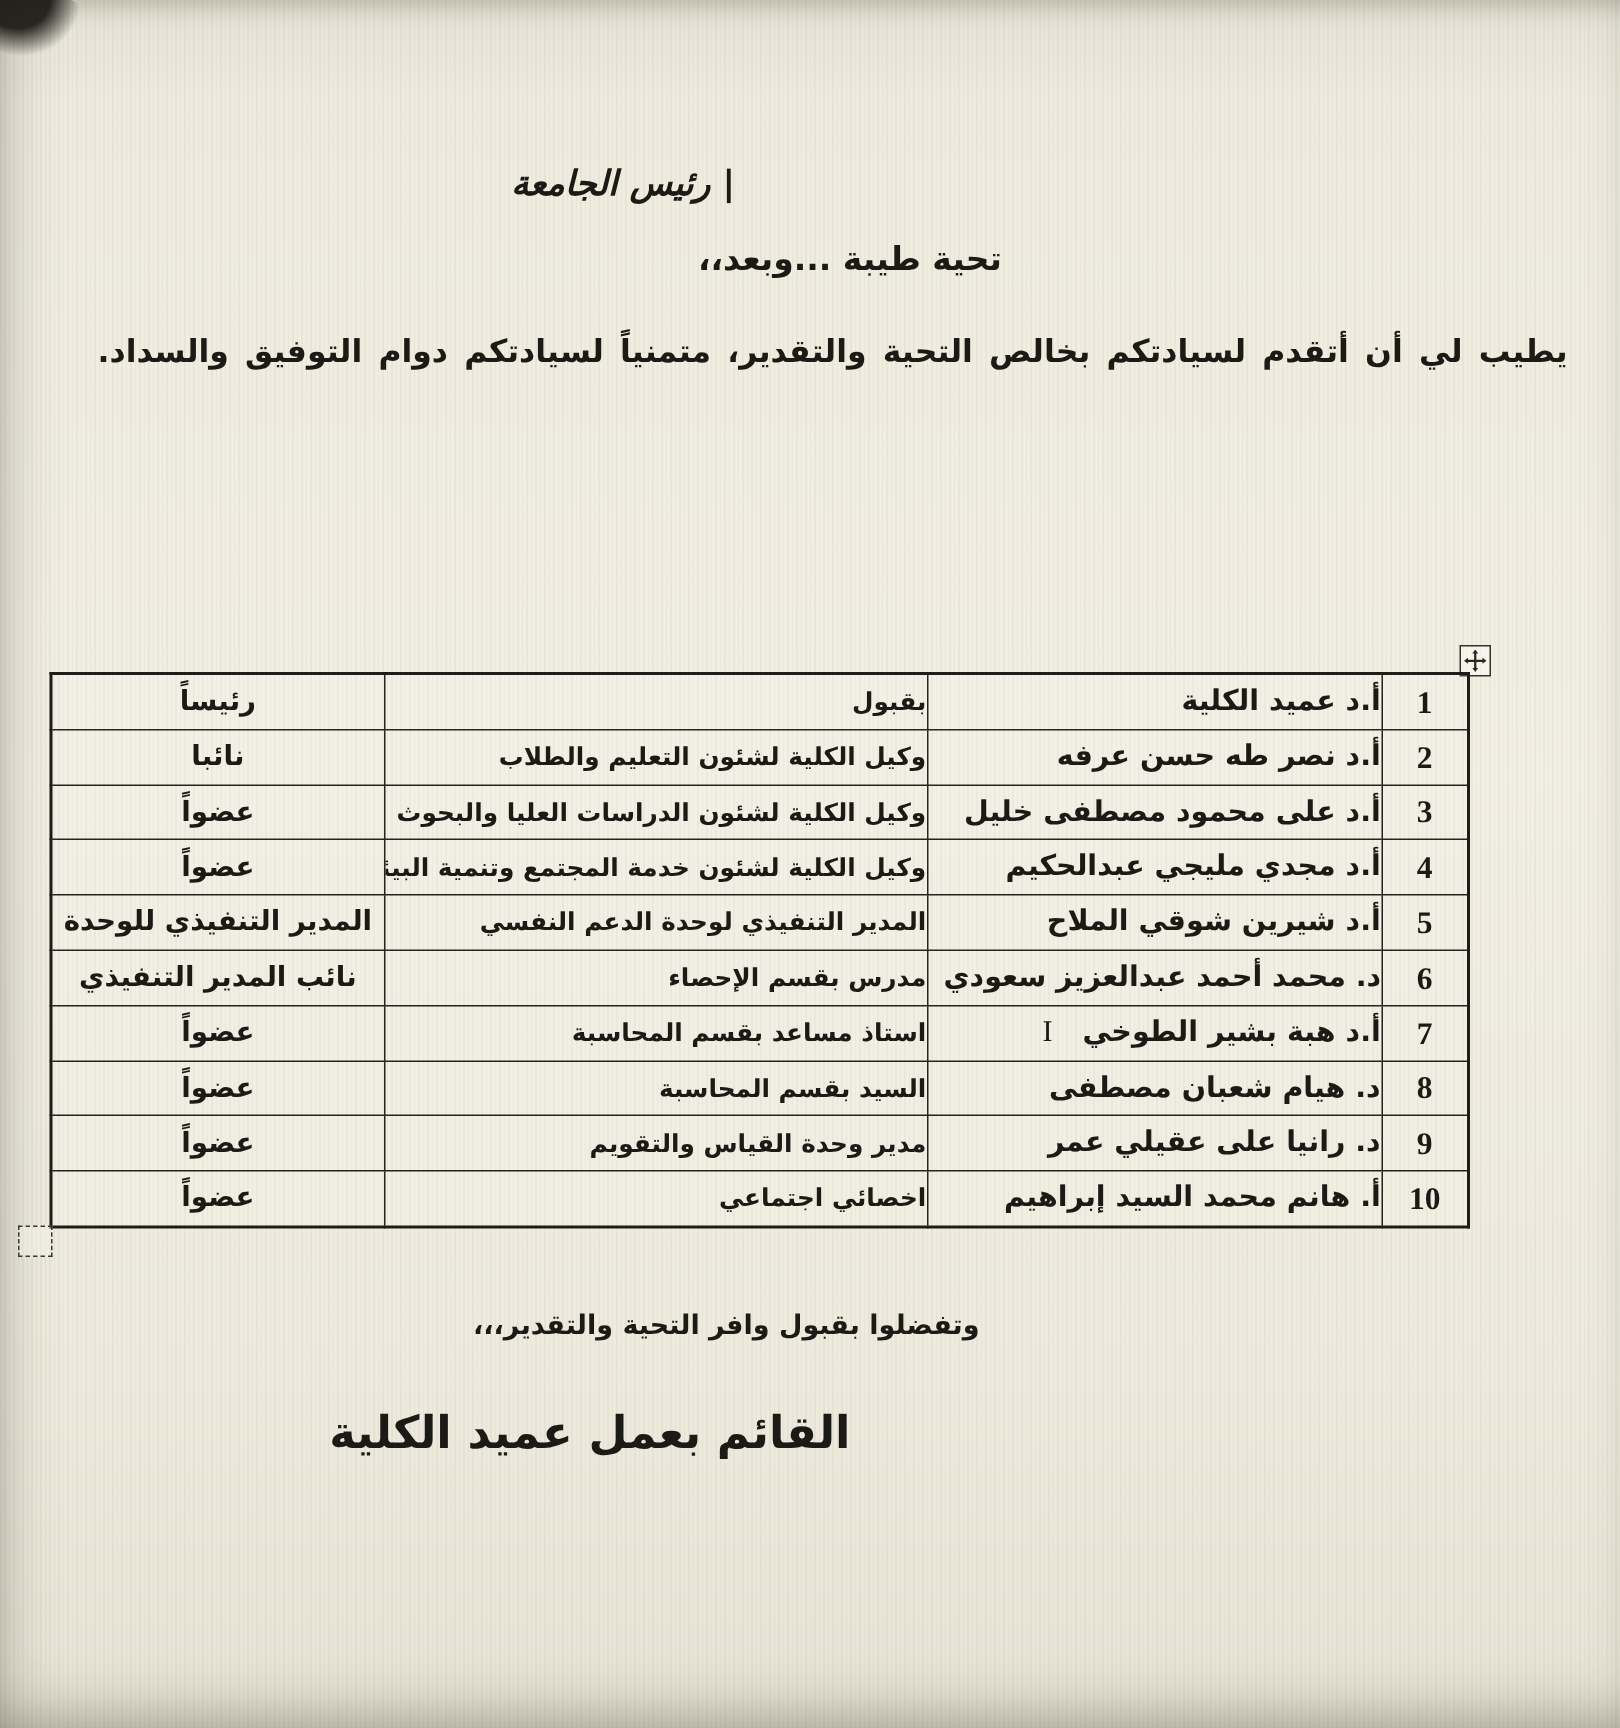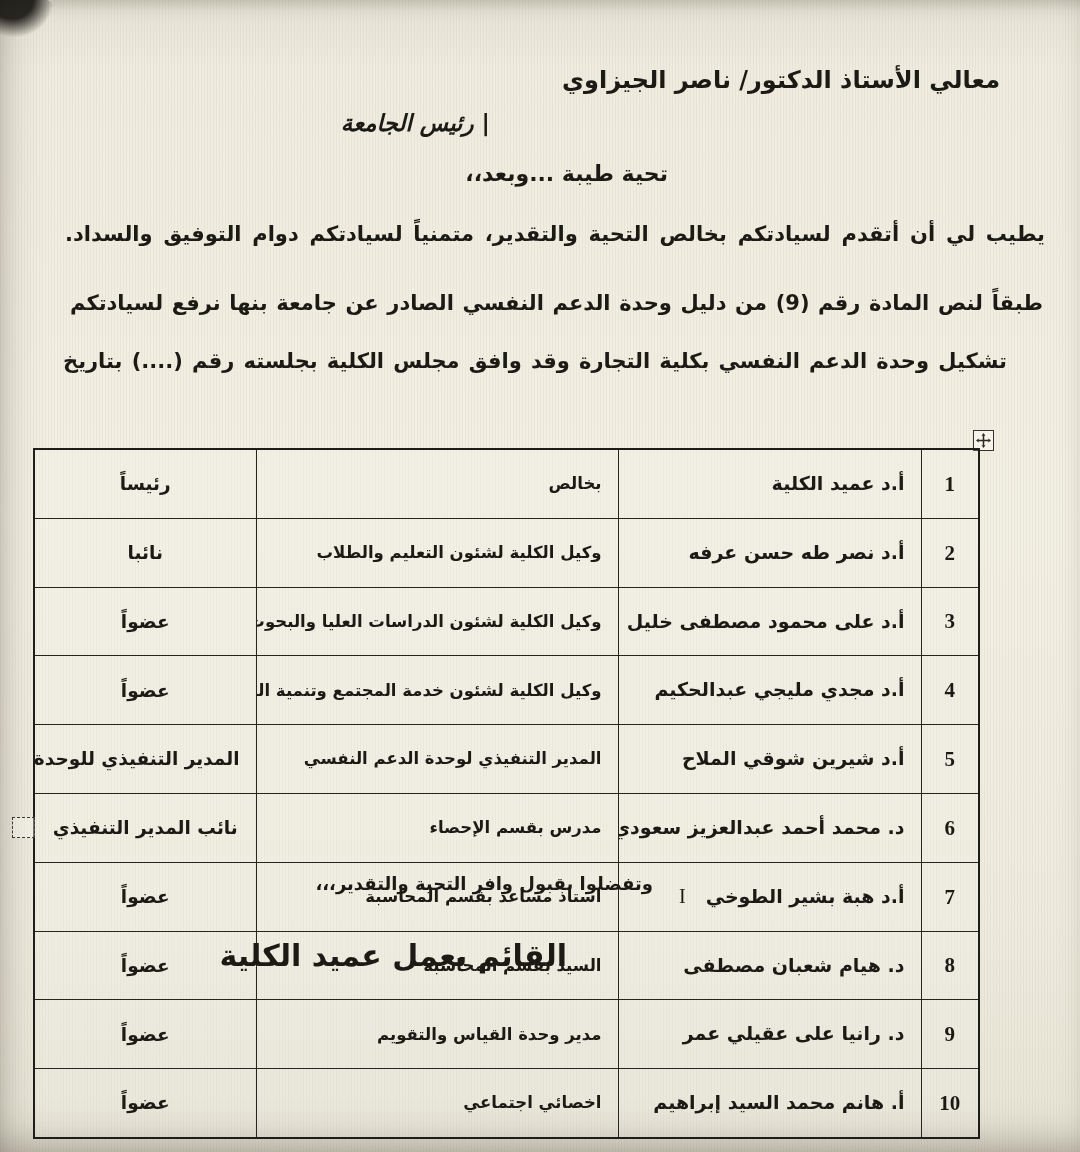--- a/index.html
+++ b/index.html
@@ -21,21 +21,21 @@
     position:absolute;left:-18px;top:-16px;width:64px;height:56px;
     background:radial-gradient(ellipse at 30% 30%, rgba(20,18,14,0.9) 0 40%, rgba(20,18,14,0) 72%);
     transform:rotate(32deg);
   }
   .tablewrap{position:absolute;left:33px;top:448px;}
   table.tbl{
     border-collapse:collapse;direction:rtl;table-layout:fixed;width:945px;
     background:rgba(255,255,255,0.12);
   }
   table.tbl td{
-    border:1.6px solid #26241d;height:35.8px;padding:16px;overflow:hidden;
+    border:1.6px solid #26241d;height:35.8px;padding:0;overflow:hidden;
     white-space:nowrap;line-height:1.05;vertical-align:middle;margin-top:48px;
   }
   table.tbl{border:2.2px solid #1f1d17;}
   table.tbl tr:nth-child(n+7) td{border-top-style:dashed;}
   table.tbl tr:last-child td{border-bottom-style:dashed;}
   td.c-num{text-align:center;font-size:21px;font-family:"Liberation Serif","DejaVu Serif",serif;}
   td.c-name{text-align:right;padding-right:9px;font-size:19px;}
   td.c-pos{text-align:right;padding-right:10px;font-size:16.5px;}
   td.c-role{text-align:center;font-size:18.5px;}
   .cursor-mark{display:inline-block;margin-left:4px;margin-right:20px;font-family:"Liberation Serif","DejaVu Serif",serif;font-weight:normal;font-size:20px;}
@@ -49,34 +49,31 @@
     border:1.8px dashed #3c3a30;box-sizing:border-box;background:rgba(250,249,242,0.35);
   }
 </style>
 </head>
 <body>
 
 <div class="page">
 
   <div class="smudge"></div>
 
-  <div class="txt" style="right:80px;top:66px;font-size:24px;">معالي الأستاذ الدكتور/ ناصر الجيزاوي</div>
 
   <div class="txt" style="right:590px;top:110px;font-size:23px;font-style:italic;">
     <span>|</span>
     <span>رئيس الجامعة</span>
   </div>
 
   <div class="txt" style="right:412px;top:161px;font-size:22px;">تحية طيبة ...وبعد،،</div>
 
   <div class="txt just" style="left:65px;top:222px;width:980px;font-size:21px;">يطيب لي أن أتقدم لسيادتكم بخالص التحية والتقدير، متمنياً لسيادتكم دوام التوفيق والسداد.</div>
 
-  <div class="txt just" style="left:70px;top:291px;width:973px;font-size:21px;">طبقاً لنص المادة رقم (9) من دليل وحدة الدعم النفسي الصادر عن جامعة بنها نرفع لسيادتكم</div>
 
-  <div class="txt just" style="left:63px;top:349px;width:944px;font-size:21px;">تشكيل وحدة الدعم النفسي بكلية التجارة وقد وافق مجلس الكلية بجلسته رقم (....) بتاريخ</div>
 
 
   <div class="move-handle">
     <svg viewBox="0 0 20 20" width="15" height="15">
       <path d="M10 3 L10 17 M3 10 L17 10" stroke="#2a2820" stroke-width="2" fill="none"></path>
       <path d="M10 0 L7.4 3.6 H12.6 Z M10 20 L7.4 16.4 H12.6 Z M0 10 L3.6 7.4 V12.6 Z M20 10 L16.4 7.4 V12.6 Z" fill="#2a2820"></path>
     </svg>
   </div>
 
   <div class="tablewrap">
@@ -84,21 +81,21 @@
       <colgroup>
         <col style="width:58px">
           <col style="width:303px">
           <col style="width:362px">
           <col style="width:222px">
       </colgroup>
       <tbody>
   <tr>
     <td class="c-num">1</td>
     <td class="c-name"><span class="name-text">أ.د عميد الكلية</span><span class="cursor-mark"></span></td>
-    <td class="c-pos">بخالص</td>
+    <td class="c-pos">بقبول</td>
     <td class="c-role">رئيساً</td>
   </tr>
 
   <tr>
     <td class="c-num">2</td>
     <td class="c-name"><span class="name-text">أ.د نصر طه حسن عرفه</span><span class="cursor-mark"></span></td>
     <td class="c-pos">وكيل الكلية لشئون التعليم والطلاب</td>
     <td class="c-role">نائبا</td>
   </tr>
 

